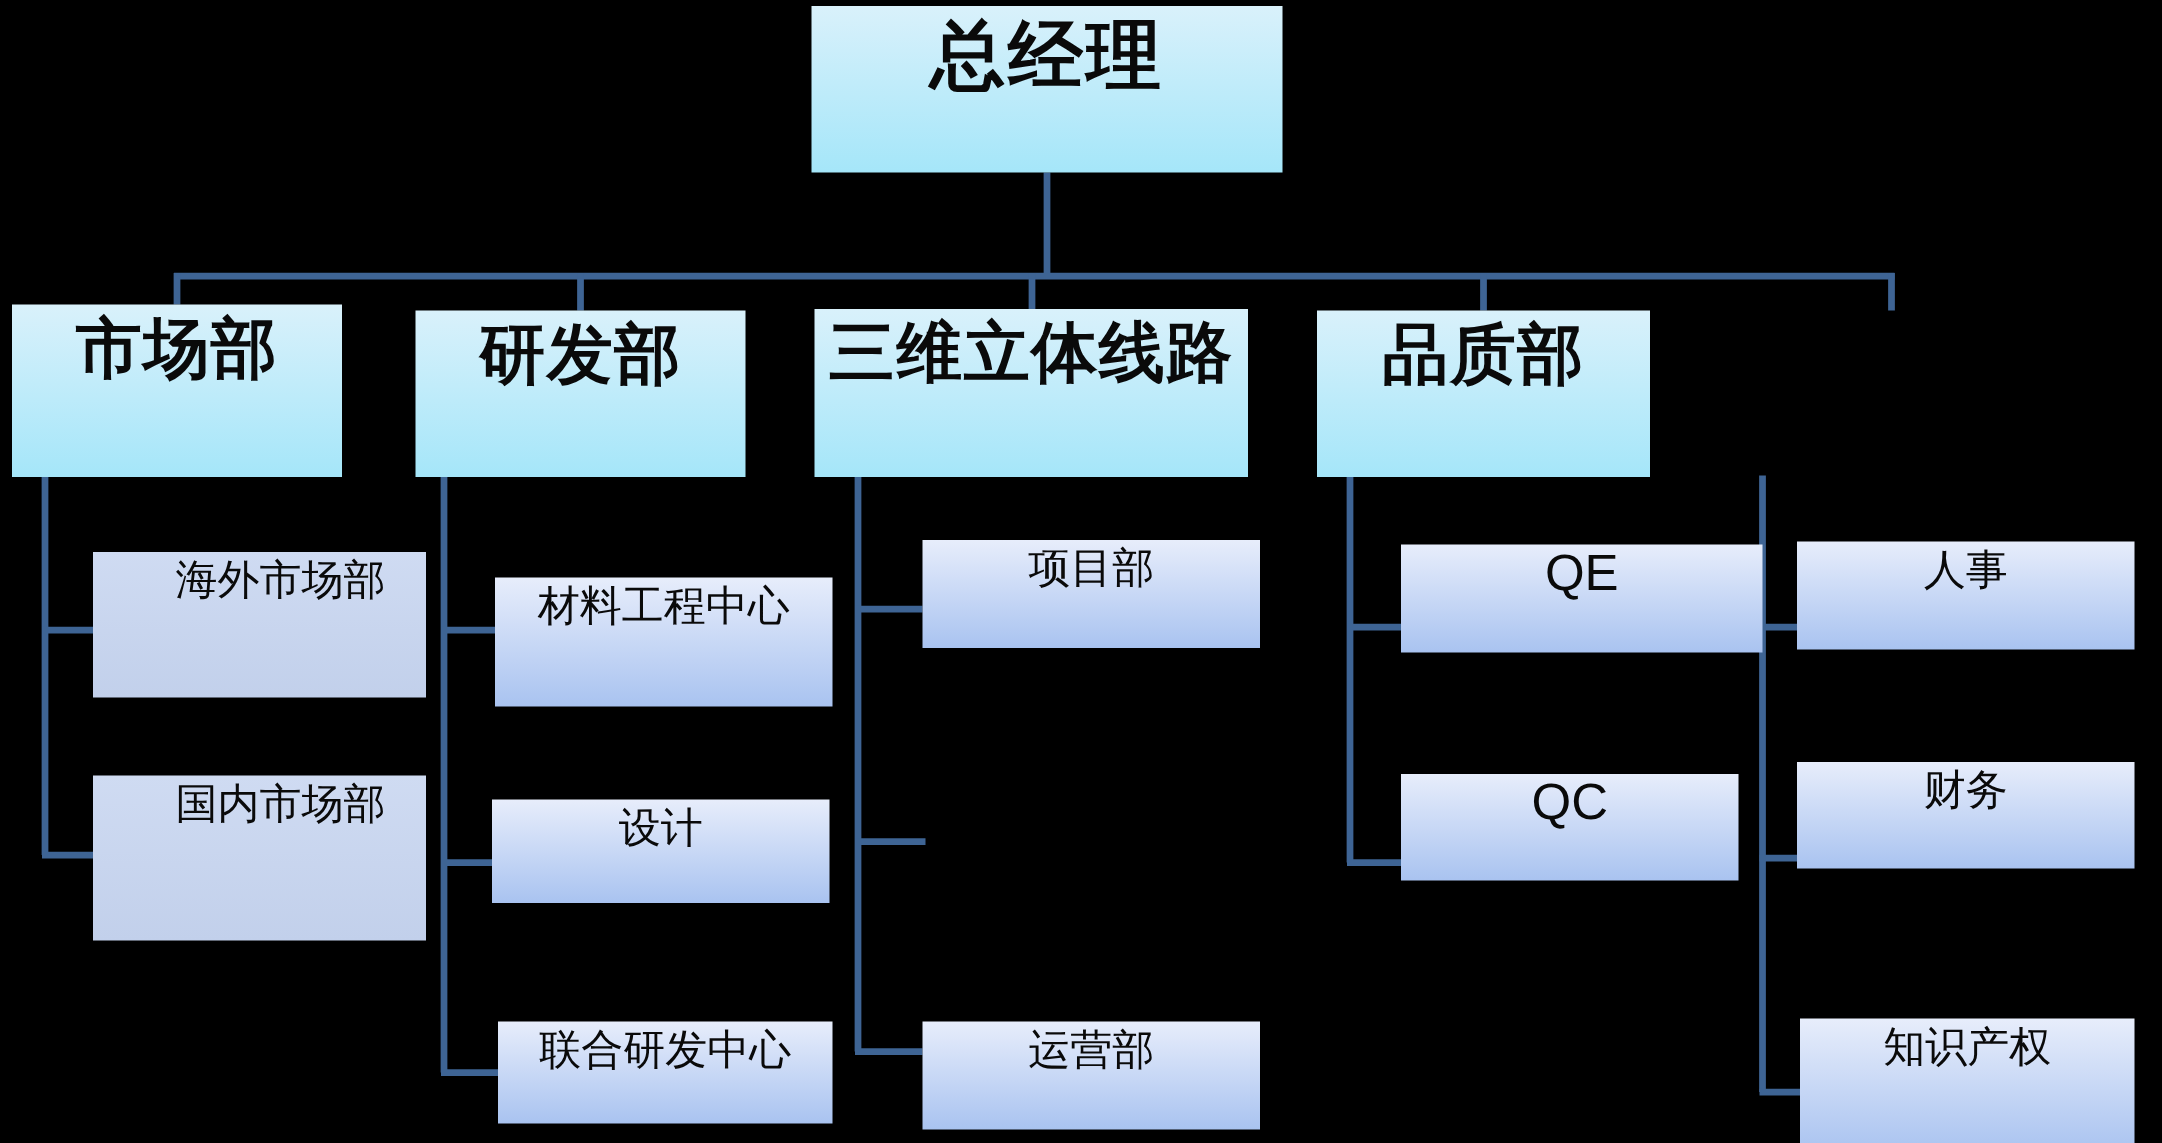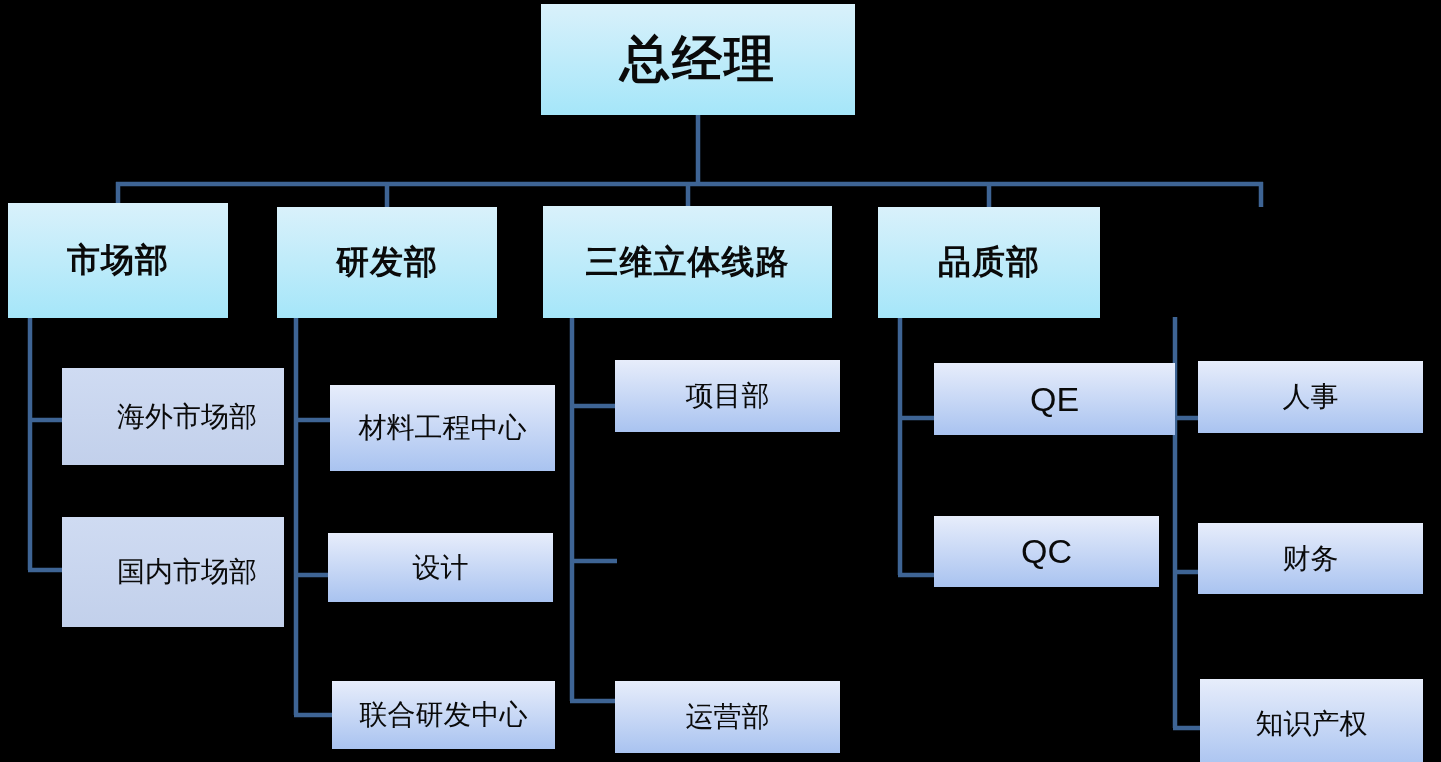--- a/index.html
+++ b/index.html
@@ -18,31 +18,31 @@
     width:1441px;height:762px;
     background:var(--background);
     position:relative;overflow:hidden;
     font-family:"Liberation Sans","DejaVu Sans",sans-serif;
   }
   .canvas{position:absolute;inset:0;}
   .wires{position:absolute;left:0;top:0;width:1441px;height:762px;}
   .wires path{stroke:var(--connector);stroke-width:4.5;fill:none;stroke-linecap:butt;}
   .node{
     position:absolute;
-    display:flex;align-items:center;justify-content:center;
+    display:flex;justify-content:center;
     color:var(--text);text-align:center;white-space:nowrap;
     box-sizing:border-box;
   }
   .lvl0{
     background:linear-gradient(to bottom,var(--level1-gradient-top),var(--level1-gradient-bottom));
     font-size:50px;font-weight:bold;letter-spacing:2px;
   }
   .lvl1{
     background:linear-gradient(to bottom,var(--level1-gradient-top),var(--level1-gradient-bottom));
-    font-size:33px;font-weight:bold;letter-spacing:1px;
+    font-size:44px;font-weight:bold;letter-spacing:1px;
   }
   .child{
     background:linear-gradient(to bottom,var(--child-gradient-top),var(--child-gradient-bottom));
     font-size:28px;font-weight:normal;
   }
   .child.flat{
     background:linear-gradient(to bottom,var(--child-flat-top),var(--child-flat-bottom));
     padding-left:28px;
   }
   .child.latin{font-size:34px;}
@@ -136,20 +136,20 @@
   <div class="node child latin" style="left:934px;top:363px;width:241px;height:72px;">
     <span>QE</span>
   </div>
   <div class="node child latin" style="left:934px;top:516px;width:225px;height:71px;">
     <span>QC</span>
   </div>
 
   <div class="node child" style="left:1198px;top:361px;width:225px;height:72px;">
     <span>人事</span>
   </div>
-  <div class="node child" style="left:1198px;top:523px;width:225px;height:71px;">
+  <div class="node child" style="left:1198px;top:508px;width:225px;height:71px;">
     <span>财务</span>
   </div>
   <div class="node child" style="left:1200px;top:679px;width:223px;height:90px;">
     <span>知识产权</span>
   </div>
 
 </div>
 
 </body></html>

